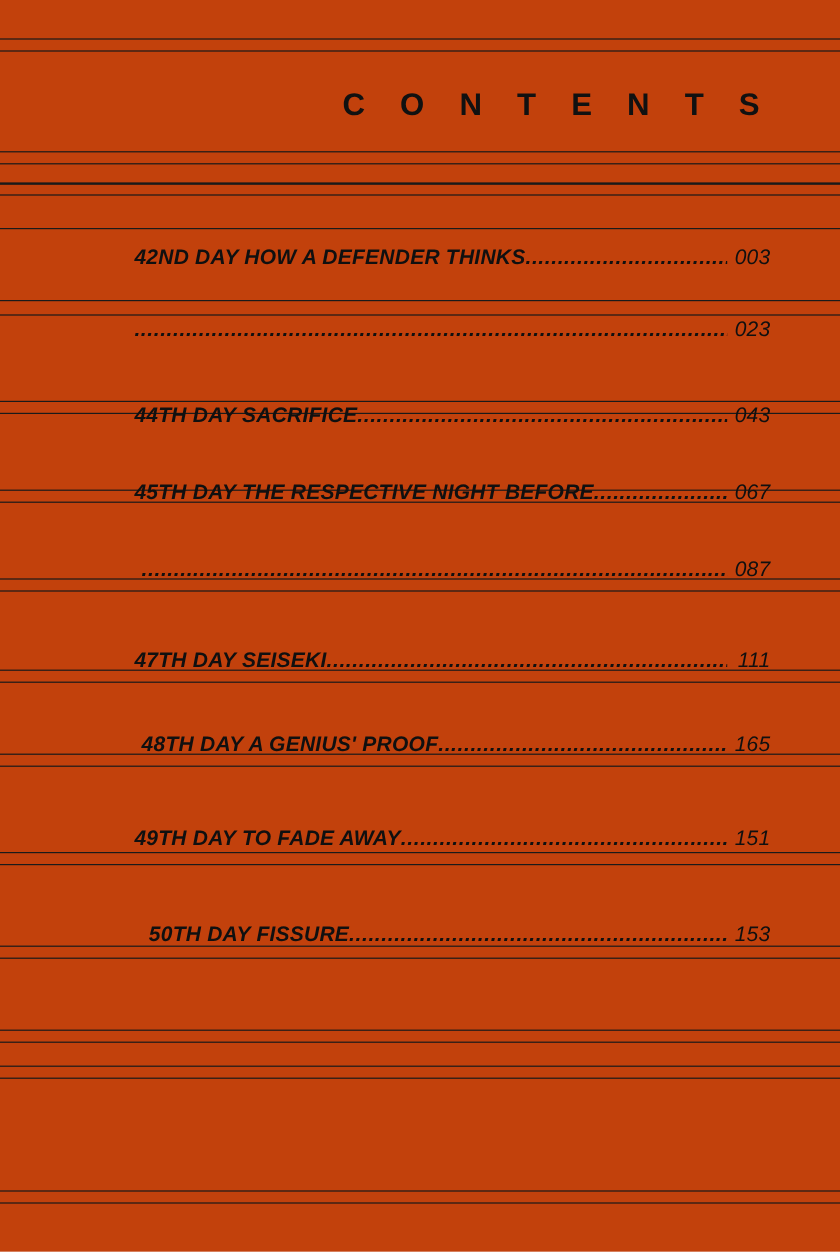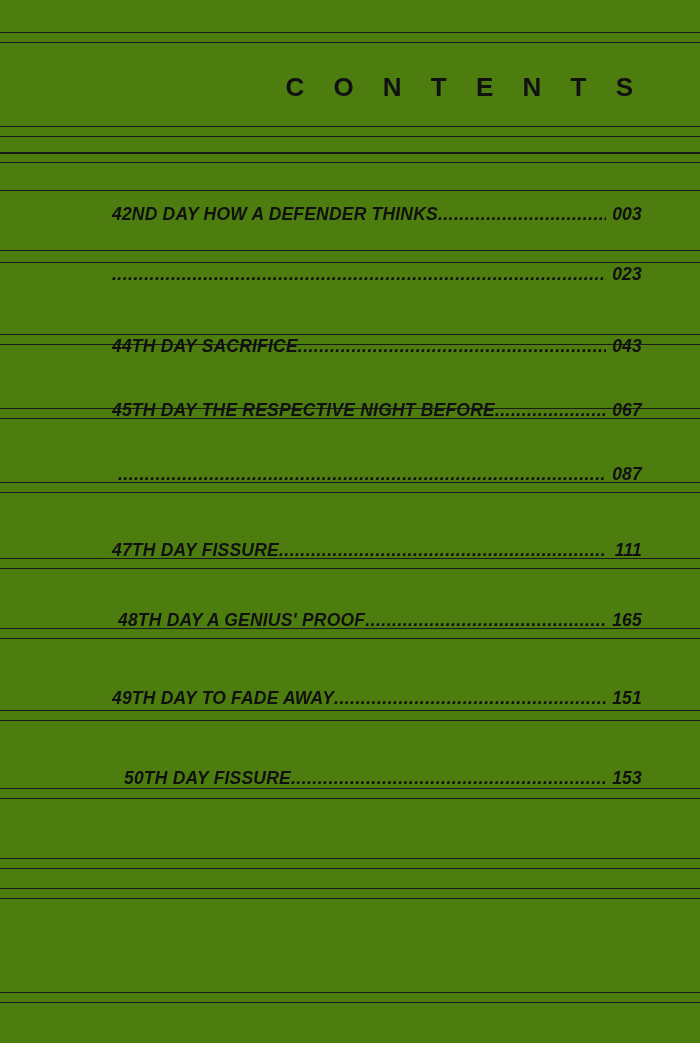--- a/index.html
+++ b/index.html
@@ -12,21 +12,21 @@
     height: 1043px;
     position: relative;
     overflow: hidden;
     font-family: "Liberation Sans", sans-serif;
     color: #111111;
   }
 
   .page {
     position: absolute;
     inset: 0;
-    background: #4d7c0f;
+    background: #c2410c;
   }
 
   
   .rule {
     position: absolute;
     left: 0;
     width: 700px;
     background: #1a1a1a;
   }
   .rule.thin { height: 1px; }
@@ -83,21 +83,21 @@
     margin: 0 2px 0 0;
     font-weight: 700;
     font-style: italic;
     letter-spacing: 0.5px;
     color: #101010;
   }
   .toc-page {
     flex: 0 0 auto;
     text-align: right;
     min-width: 34px;
-    font-weight: 700;
+    font-weight: 400;
     font-style: italic;
   }
 </style>
 </head>
 <body>
 
 <div class="page">
 
   <div class="rule thin" style="top:32px"></div>
   <div class="rule thin" style="top:42px"></div>
@@ -169,21 +169,21 @@
 
     <div class="toc-row" style="height:76px">
       <div class="toc-entry indent-1">
         <span class="toc-dots">..............................................................................................</span>
         <span class="toc-page">087</span>
       </div>
     </div>
 
     <div class="toc-row" style="height:70px">
       <div class="toc-entry">
-        <span class="toc-title">47TH DAY FISSURE</span>
+        <span class="toc-title">47TH DAY SEISEKI</span>
         <span class="toc-dots">..............................................................................................</span>
         <span class="toc-page">111</span>
       </div>
     </div>
 
     <div class="toc-row" style="height:78px">
       <div class="toc-entry indent-1">
         <span class="toc-title">48TH DAY A GENIUS' PROOF</span>
         <span class="toc-dots">..............................................................................................</span>
         <span class="toc-page">165</span>

